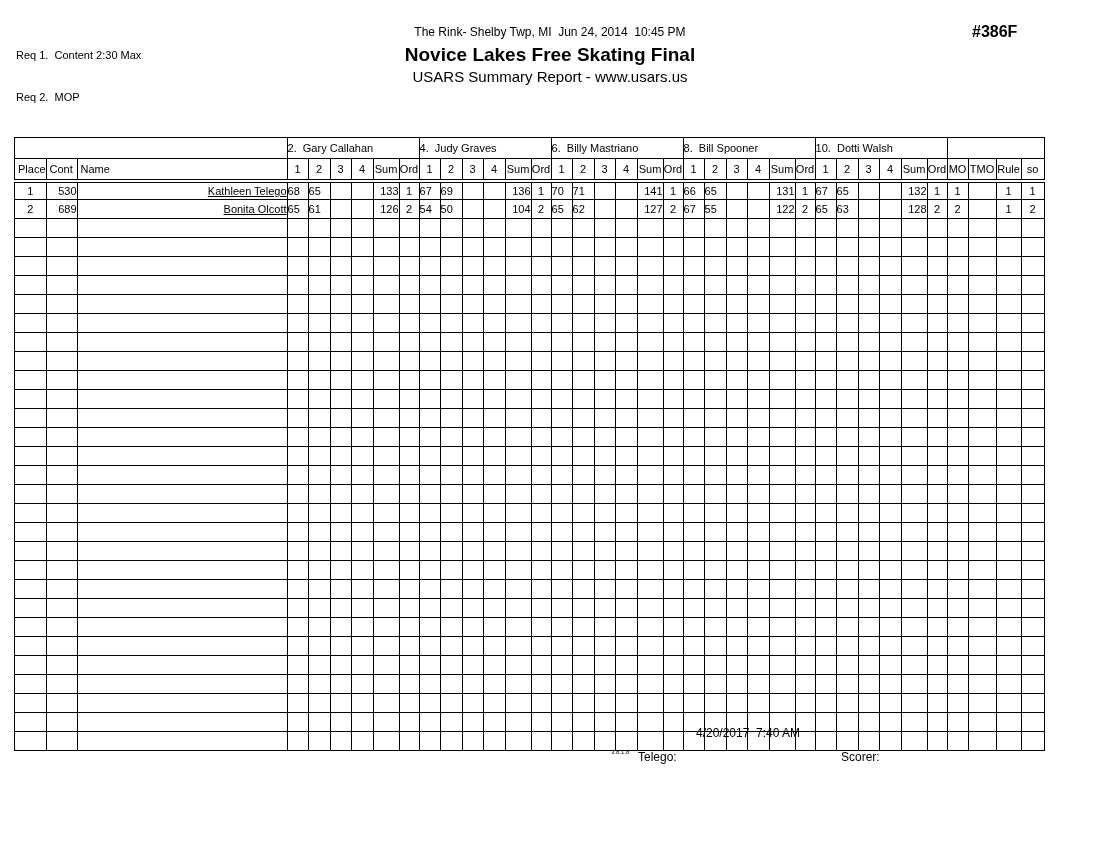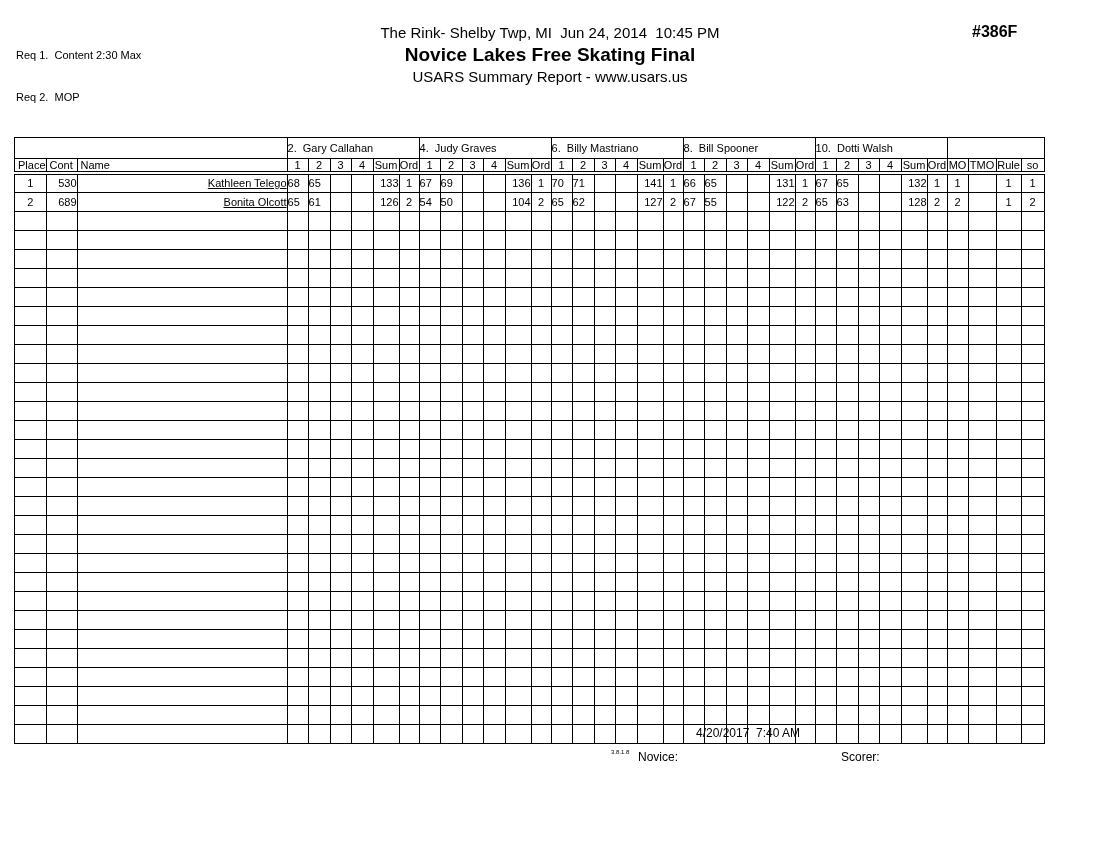--- a/index.html
+++ b/index.html
@@ -2,29 +2,29 @@
 <html><head>
 <meta charset="utf-8">
 <style>
   html,body{margin:0;padding:0;background:#fff;}
   .page{position:relative;width:1100px;height:850px;background:#fff;color:#000;
         font-family:"Liberation Sans",sans-serif;overflow:hidden;}
   .req{position:absolute;left:16px;top:20px;font-size:11px;line-height:14px;white-space:pre;}
   .evtnum{position:absolute;left:953px;top:23px;font-size:16px;font-weight:bold;margin-left:19px;}
   .hdr{position:absolute;left:0;top:22px;width:1100px;text-align:center;}
   .hdr .t1{font-size:18px;font-weight:bold;line-height:20px;}
-  .hdr .t2{font-size:15px;line-height:21px;white-space:pre;}
+  .hdr .t2{font-size:12px;line-height:21px;white-space:pre;}
   .hdr .t3{font-size:19px;font-weight:bold;line-height:23px;}
   .hdr .t4{font-size:15px;line-height:21px;}
 
   table.score{position:absolute;left:14px;top:137px;border-collapse:collapse;table-layout:fixed;}
   table.score td,table.score th{border:1px solid #000;font-size:11px;font-weight:normal;
        padding:0;overflow:hidden;white-space:pre;vertical-align:middle;}
   tr.jrow{height:21px;}
-  tr.colhdr{height:14px;margin-top:39px;}
+  tr.colhdr{height:22px;margin-top:39px;}
   tr.data{height:19px;}
   td.blank{border:none;}
   td.judgebox{text-align:left;padding-left:4px;}
   tr.colhdr th{border-bottom:4px double #000;text-align:center;}
   tr.colhdr th.lh{text-align:left;padding-left:3px;}
   .ord,.ord-e{border-left:4px solid #000;border-right:4px solid #000;}
   td.ord{font-weight:bold;text-align:center;}
   .ctr{text-align:center;}
   td.score-v{text-align:left;padding-left:2px;}
   td.sum-v{text-align:right;padding-right:2px;}
@@ -1311,17 +1311,17 @@
           <td class="ord-e"></td>
           <td></td>
           <td></td>
           <td></td>
           <td></td>
         </tr>
       </tbody>
     </table>
 
   <span class="ver">3.8.1.8</span>
-  <span class="printed-l">Novice:</span>
+  <span class="printed-l">Telego:</span>
   <span class="printed-v">4/20/2017  7:40 AM</span>
   <span class="scorer-l">Scorer:</span>
 
 </div>
 
 </body></html>

